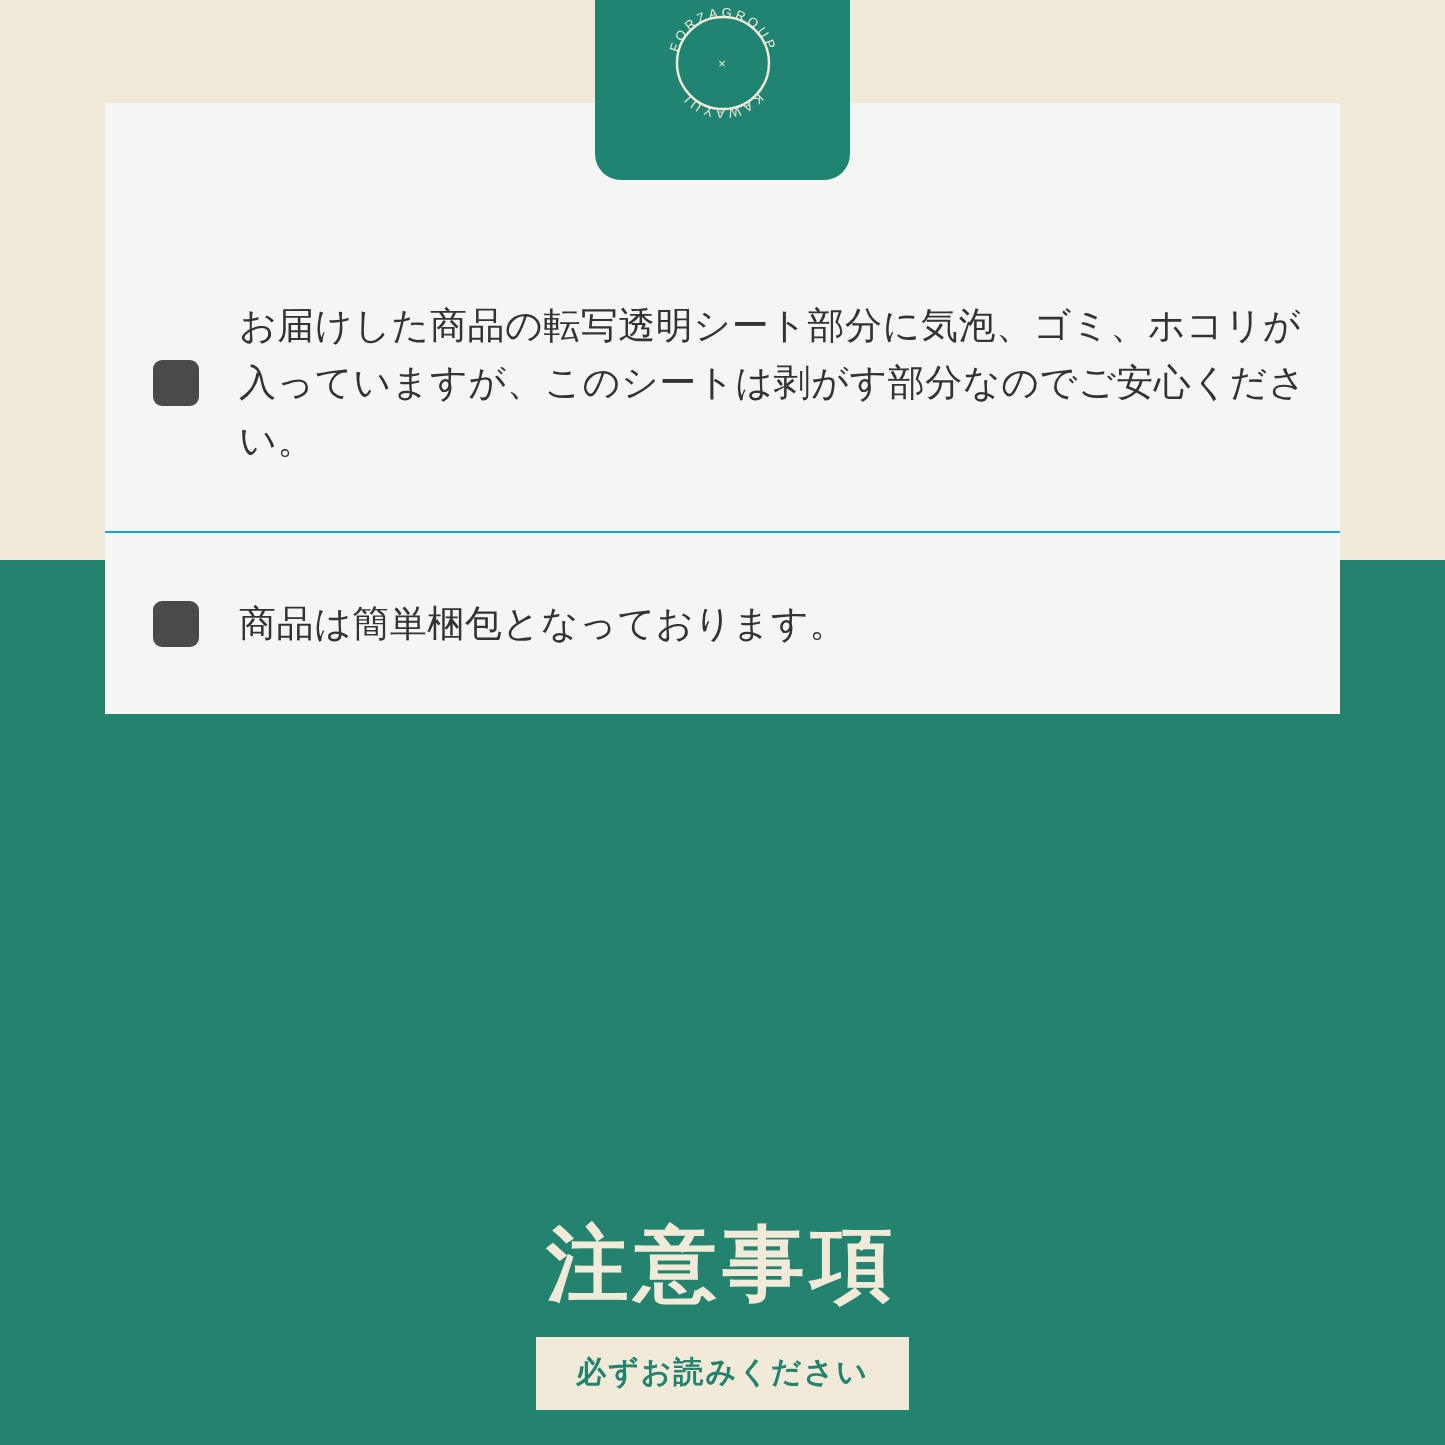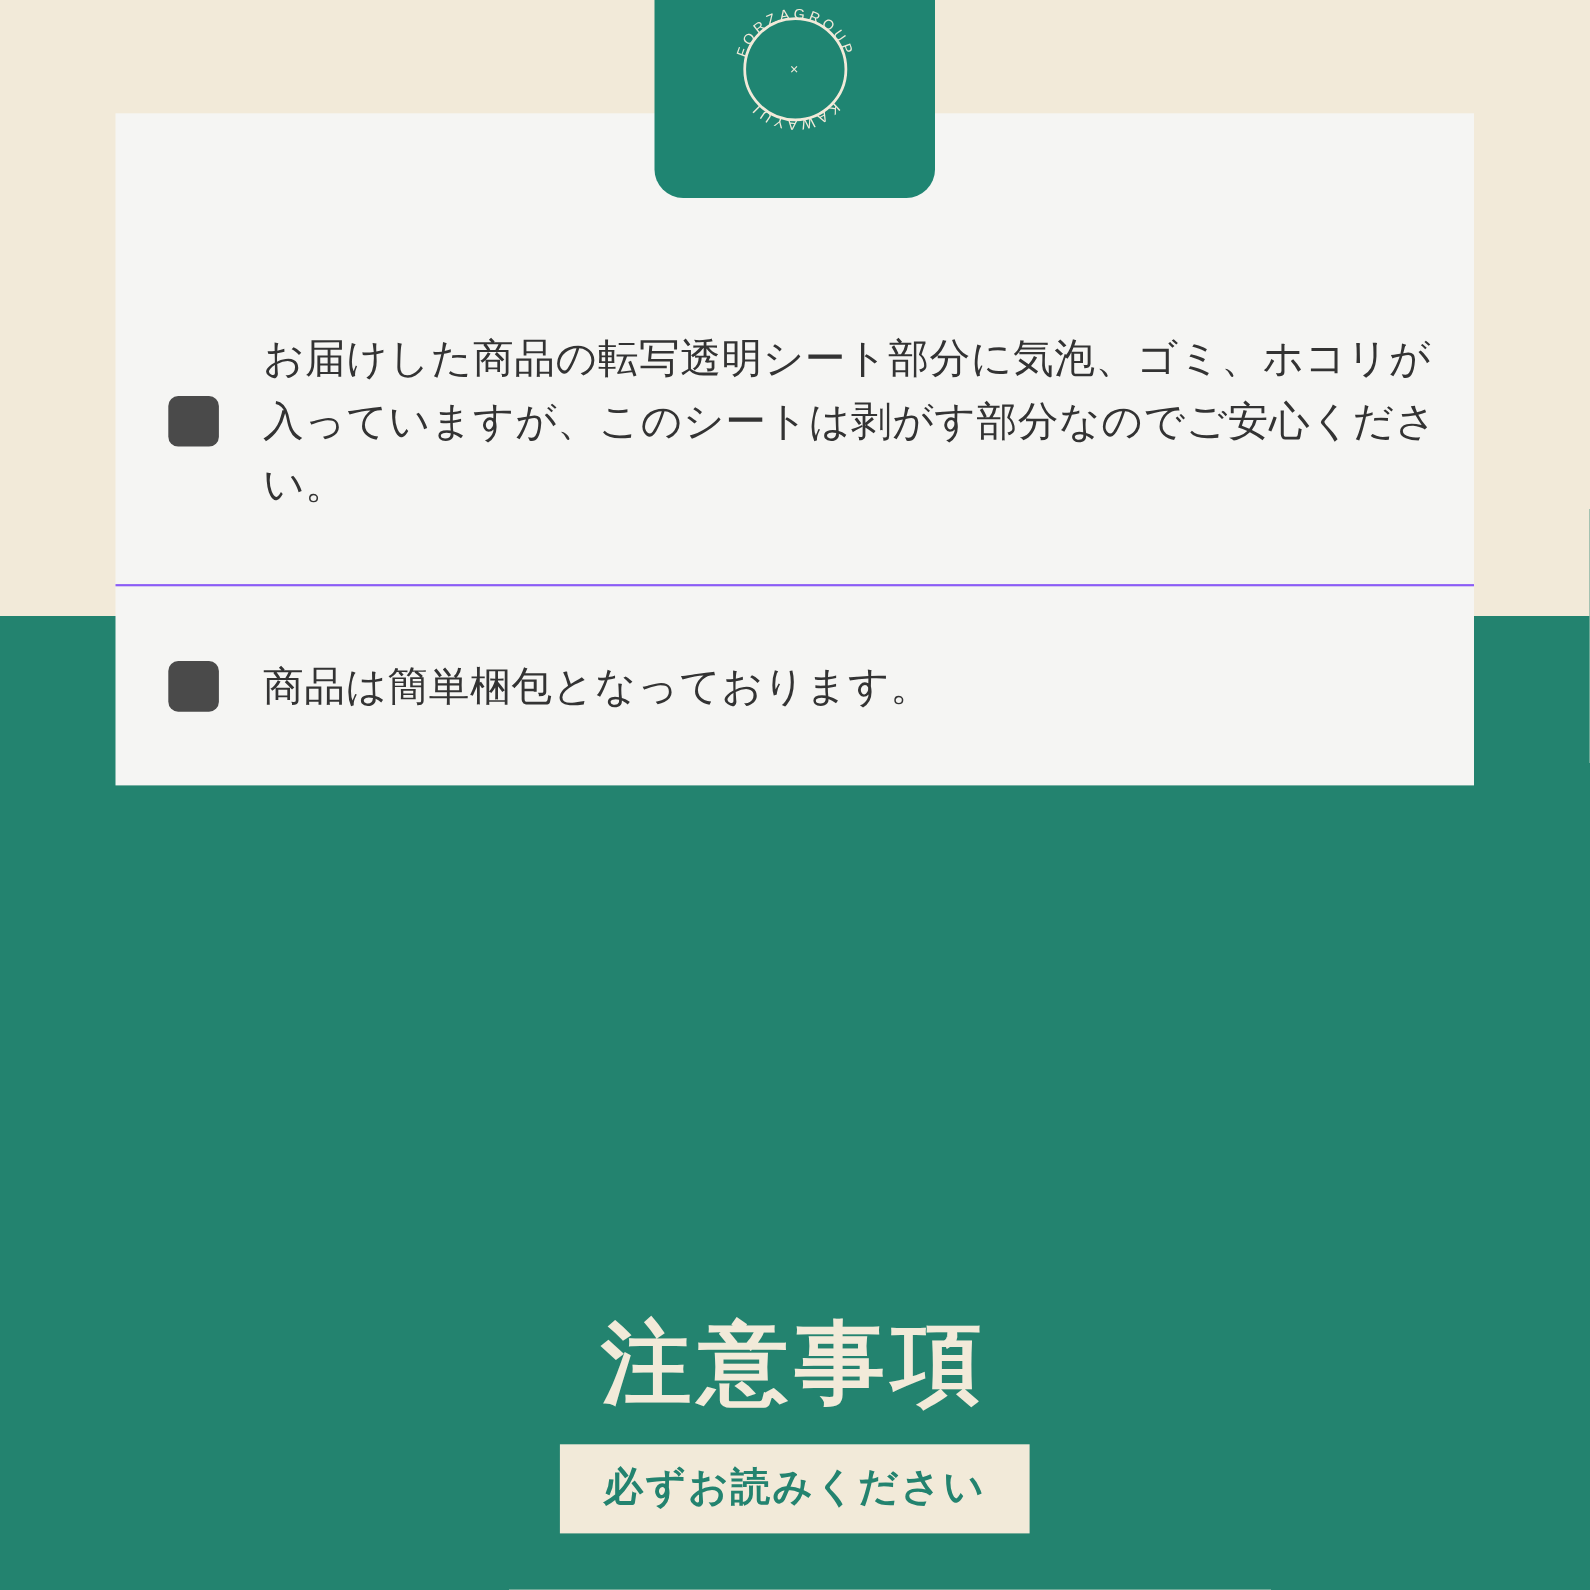--- a/index.html
+++ b/index.html
@@ -71,21 +71,21 @@
     top: 103px;
     width: 1235px;
     background: #f5f5f3;
     z-index: 3;
   }
   .row {
     display: flex;
     align-items: center;
     padding: 0 0 0 48px;
     box-sizing: border-box;
-    border-bottom: 2px solid #8b5cf6;
+    border-bottom: 2px solid #0ea5e9;
     min-height: 100px;
   }
   .row:last-child { border-bottom: none; }
   .row-spacer-top {
     height: 132px;
     border-bottom: none;
   }
   .bullet {
     flex: 0 0 auto;
     width: 46px;
@@ -113,27 +113,28 @@
     width: 1445px;
     text-align: center;
     z-index: 4;
   }
   .footer-title {
     font-size: 82px;
     font-weight: bold;
     color: #f2ead9;
     letter-spacing: 6px;
     line-height: 1.1;
+    margin-top: 24px;
   }
   .footer-pill {
     display: inline-block;
     margin-top: 28px;
     background: #f2ead9;
     color: #23836f;
-    font-size: 36px;
+    font-size: 30px;
     font-weight: bold;
     letter-spacing: 2px;
     padding: 15px 40px 17px;
   }
 </style>
 </head>
 <body>
 
 <div class="page">
 

